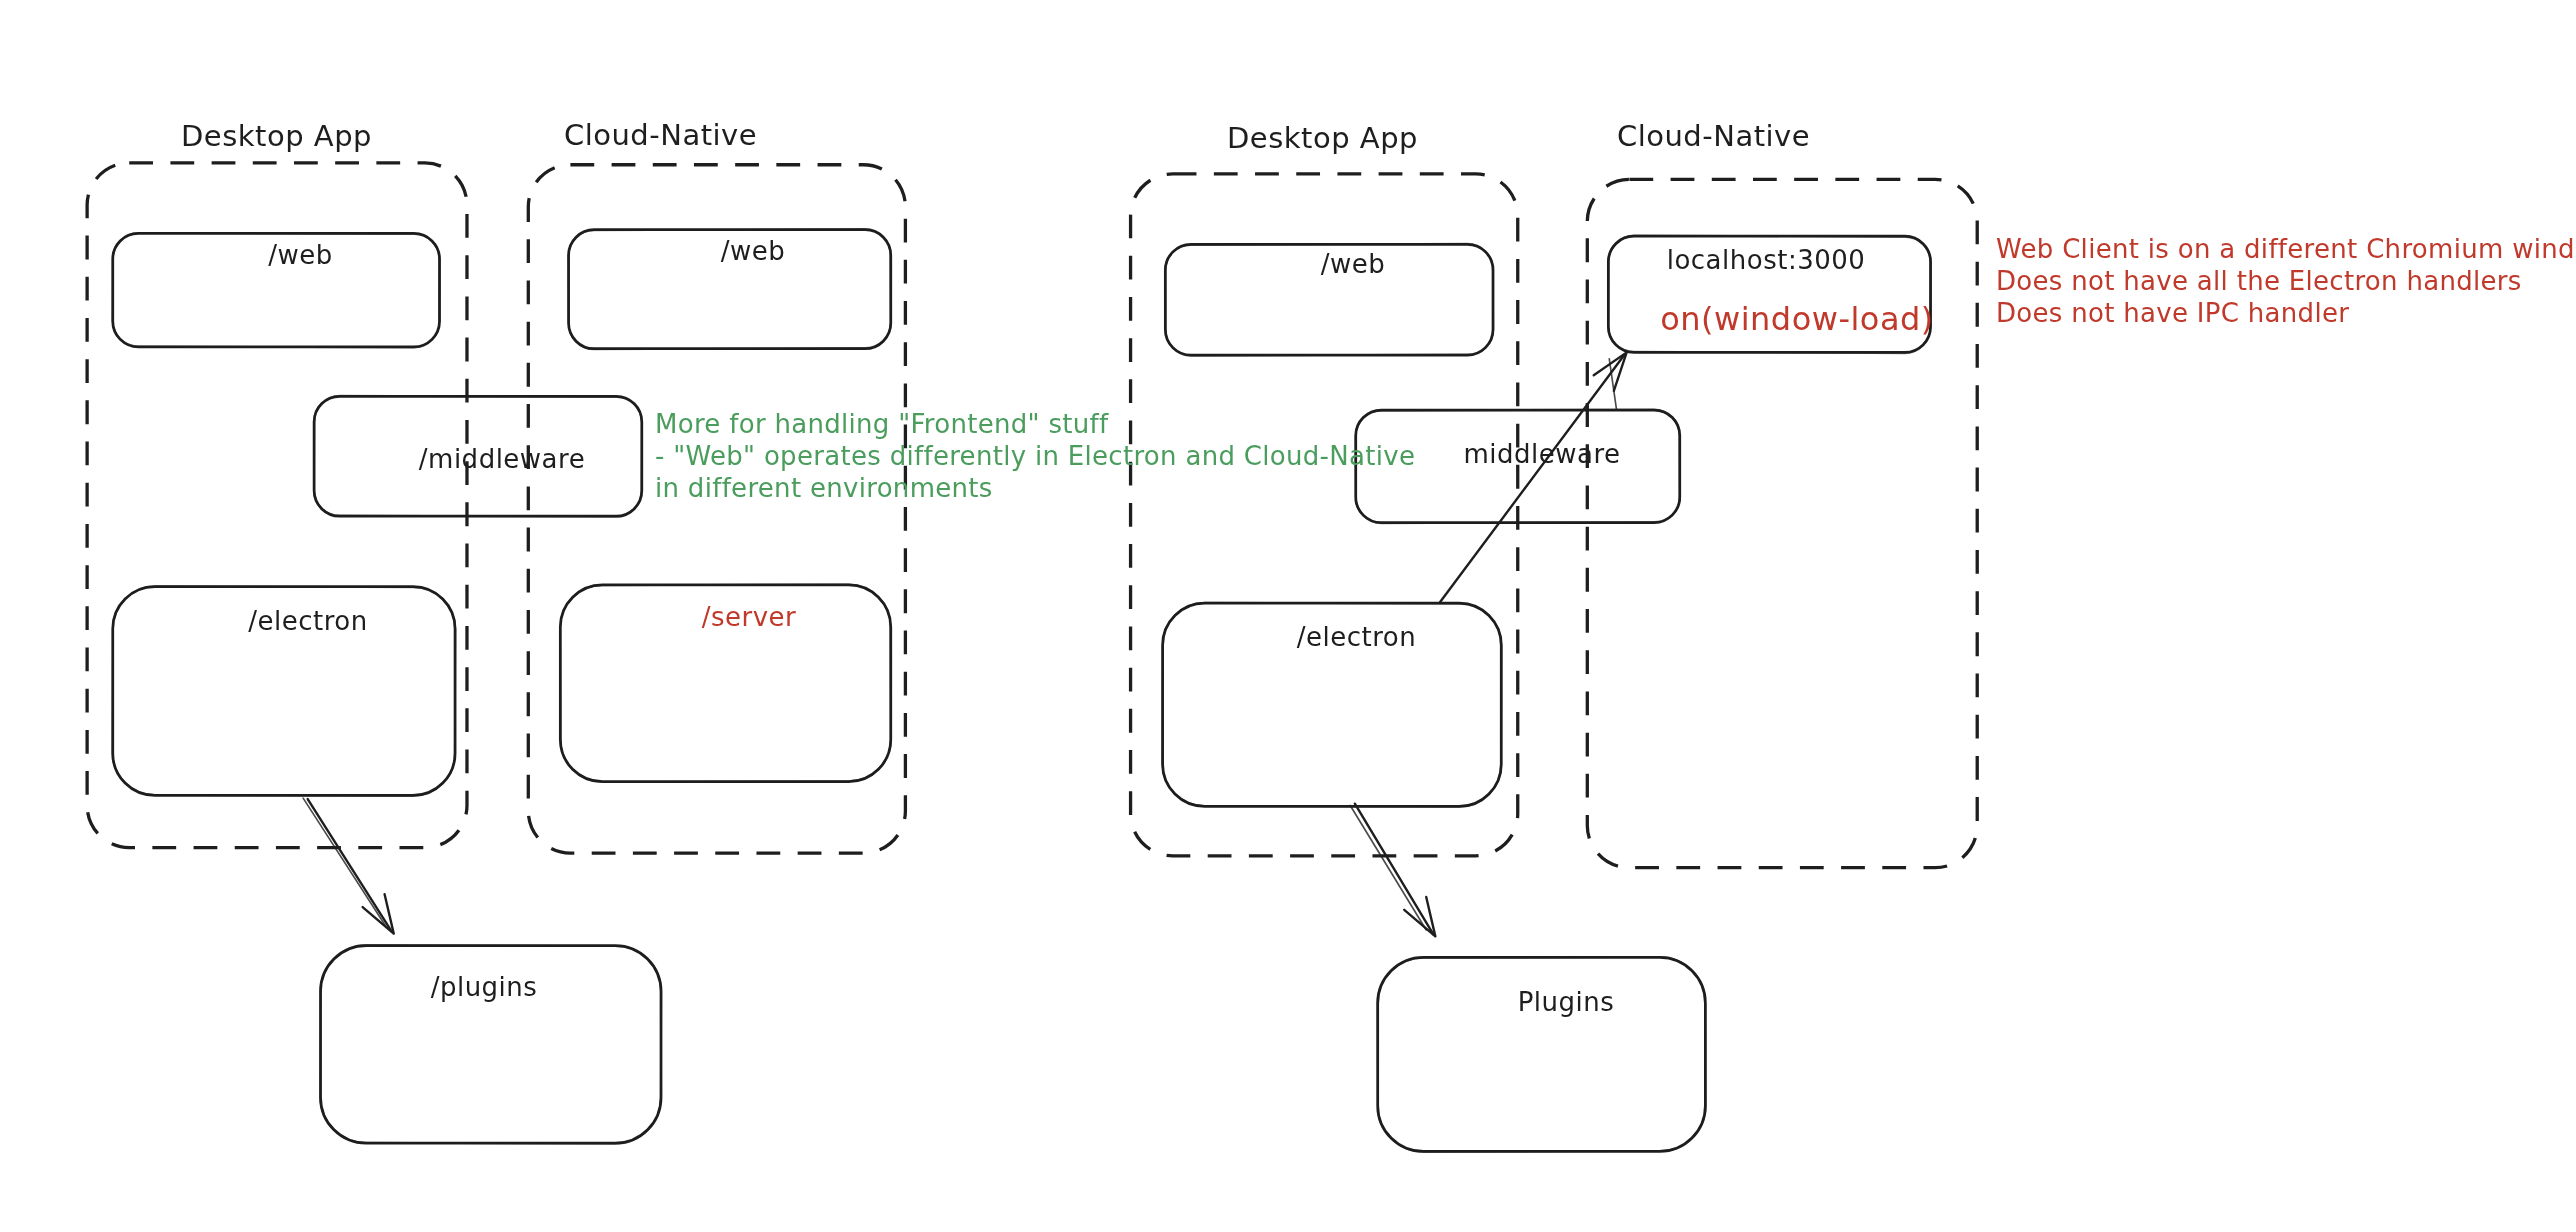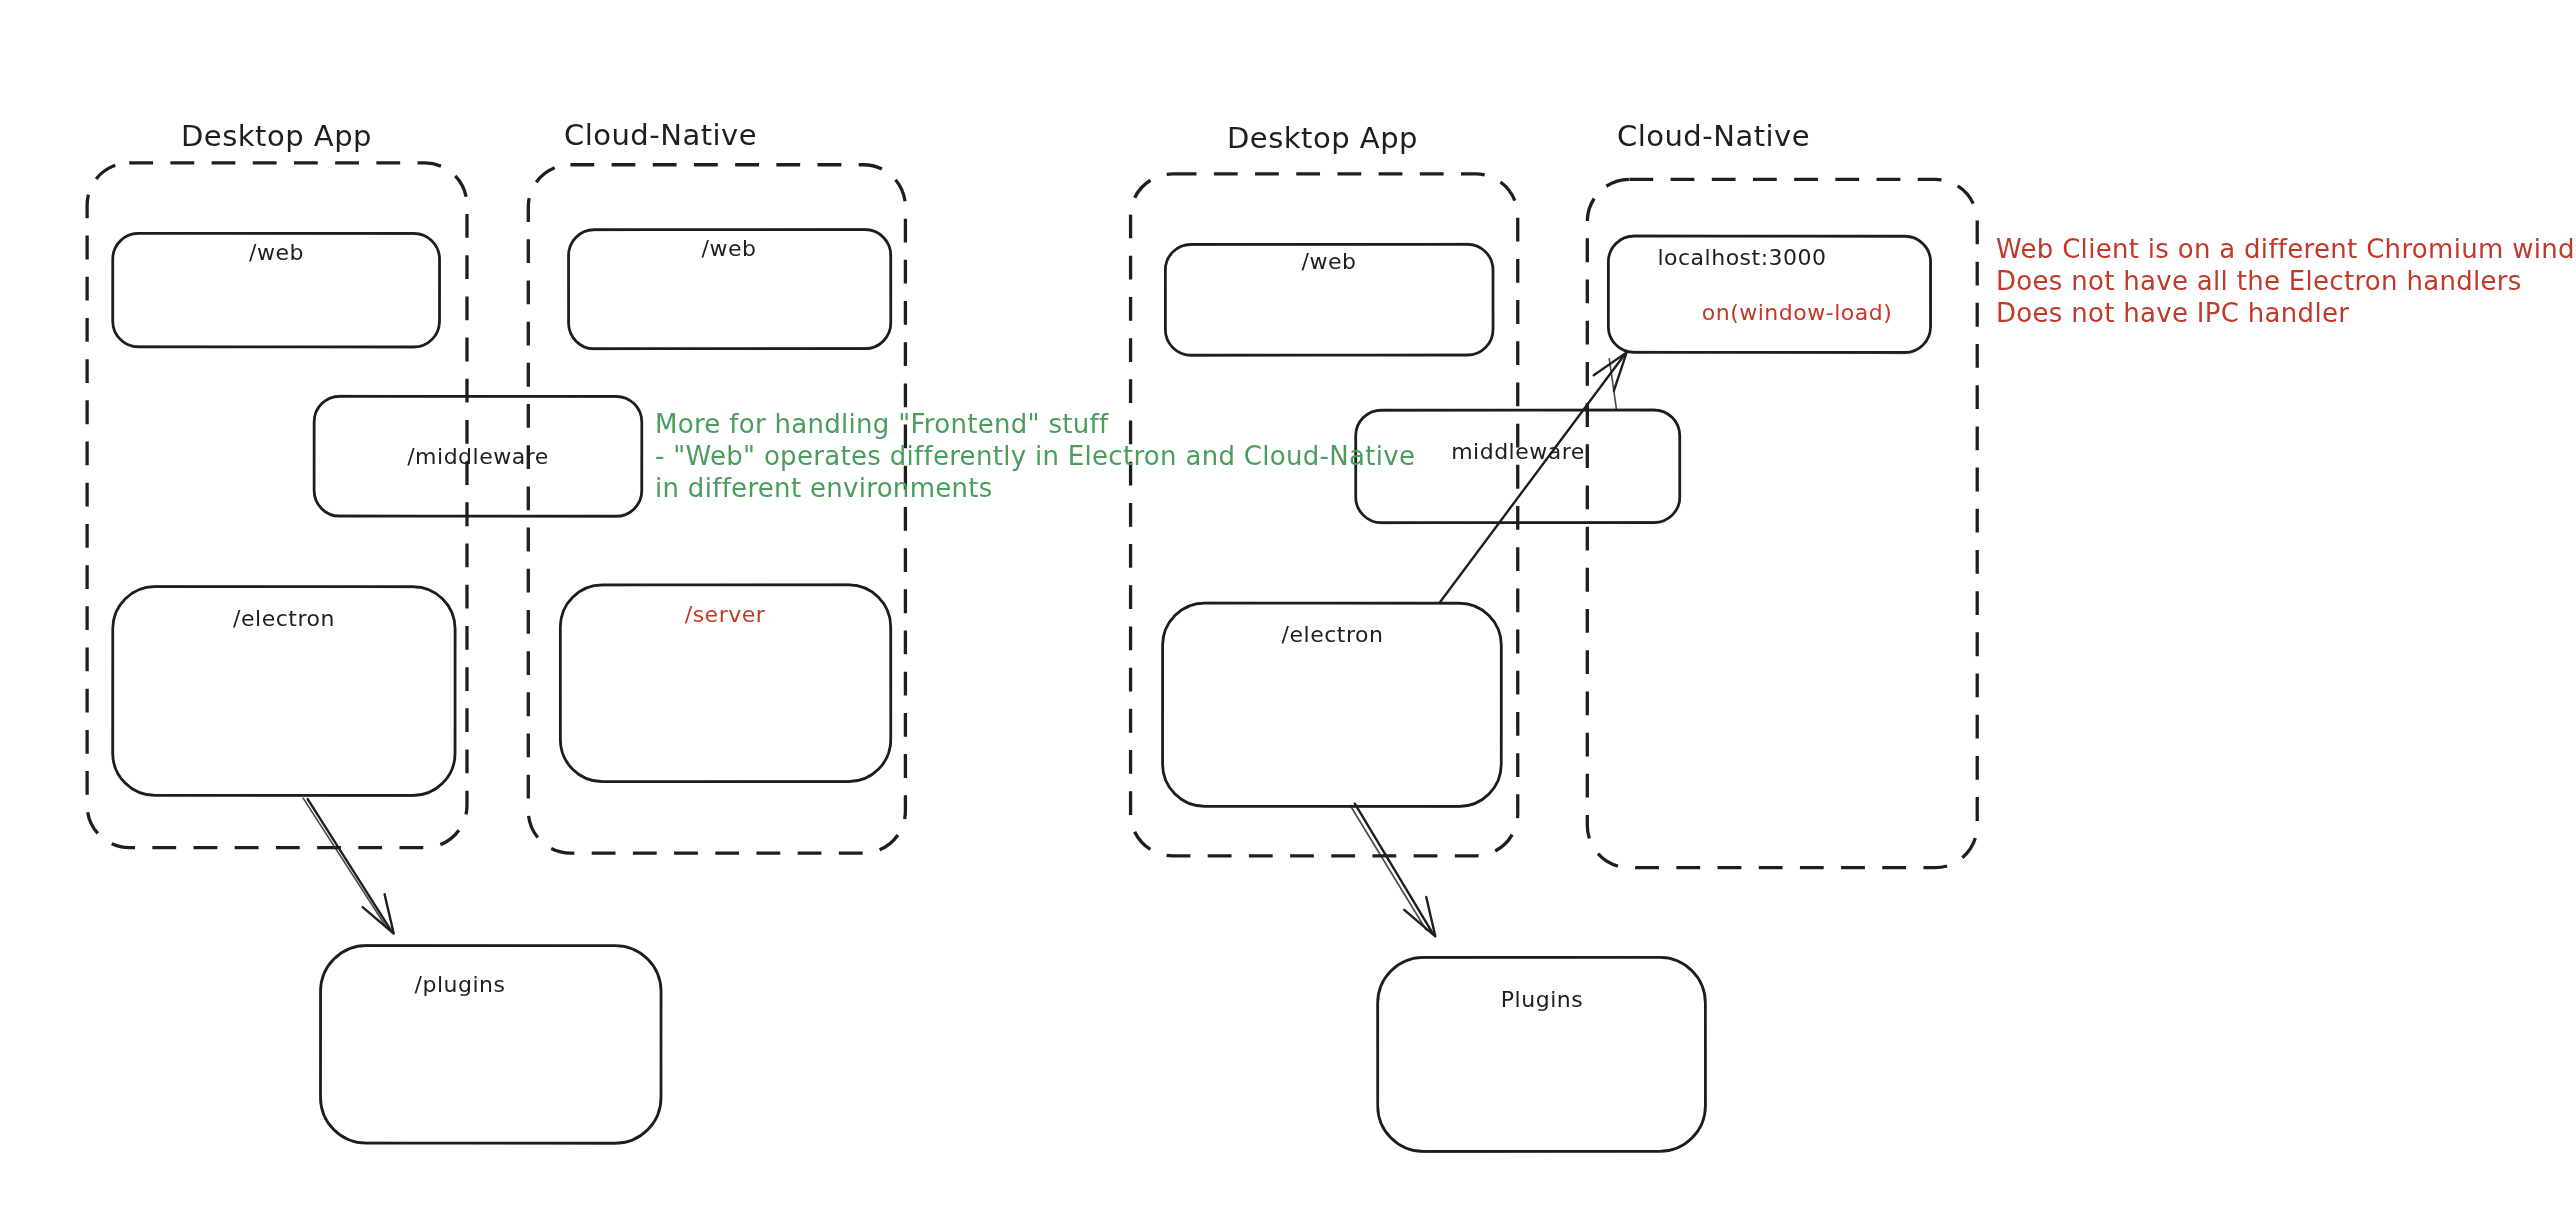--- a/index.html
+++ b/index.html
@@ -7,21 +7,21 @@
        font-family:"DejaVu Sans","Liberation Sans",sans-serif;}
   #stage{position:relative;width:2576px;height:1232px;background:var(--bg,#fff);}
   #shapes{position:absolute;left:0;top:0;width:100%;height:100%;}
   .dash{fill:none;stroke:var(--ink,#1e1e1e);stroke-width:3.6;stroke-dasharray:26 19;}
   .box{fill:none;stroke:var(--ink,#1e1e1e);stroke-width:3;}
   .sketch{fill:none;stroke:var(--ink,#1e1e1e);stroke-width:2;stroke-opacity:.55;}
   .arrow{fill:none;stroke:var(--ink,#1e1e1e);stroke-width:2.6;stroke-linecap:round;}
   .arrow2{fill:none;stroke:var(--ink,#1e1e1e);stroke-width:1.8;stroke-opacity:.8;stroke-linecap:round;}
   .lbl{position:absolute;color:var(--ink,#1e1e1e);font-size:29px;text-align:center;
        white-space:nowrap;letter-spacing:0.5px;}
-  .boxlbl{font-size:22px;}
+  .boxlbl{font-size:26px;padding-left:24px;}
   .note{position:absolute;font-size:26px;line-height:32px;white-space:nowrap;letter-spacing:0.3px;}
   .green{color:var(--green,#4a9d5c);}
   .red{color:var(--red,#c0392b);}
 </style>
 </head>
 <body>
 
 <div id="stage">
 
   <svg id="shapes" viewBox="0 0 2814 1346">
@@ -86,21 +86,21 @@
   <div class="note green" style="left:655px;top:408px;">
     <div>More for handling "Frontend" stuff</div>
     <div>- "Web" operates differently in Electron and Cloud-Native</div>
     <div>in different environments</div>
   </div>
 
   <div class="lbl" style="left:1185px;top:121px;width:275px;">Desktop App</div>
   <div class="lbl" style="left:1576px;top:119px;width:275px;">Cloud-Native</div>
   <div class="lbl boxlbl" style="left:1165px;top:249px;width:328px;">/web</div>
   <div class="lbl boxlbl" style="left:1608px;top:245px;width:268px;">localhost:3000</div>
-  <div class="lbl red" style="left:1636px;top:300px;width:322px;font-size:22px;">on(window-load)</div>
+  <div class="lbl red" style="left:1636px;top:300px;width:322px;font-size:32px;">on(window-load)</div>
   <div class="lbl boxlbl" style="left:1356px;top:439px;width:324px;">middleware</div>
   <div class="lbl boxlbl" style="left:1163px;top:622px;width:339px;">/electron</div>
   <div class="lbl boxlbl" style="left:1378px;top:987px;width:328px;">Plugins</div>
 
   <div class="note red" style="left:1996px;top:233px;">
     <div>Web Client is on a different Chromium window</div>
     <div>Does not have all the Electron handlers</div>
     <div>Does not have IPC handler</div>
   </div>
 

